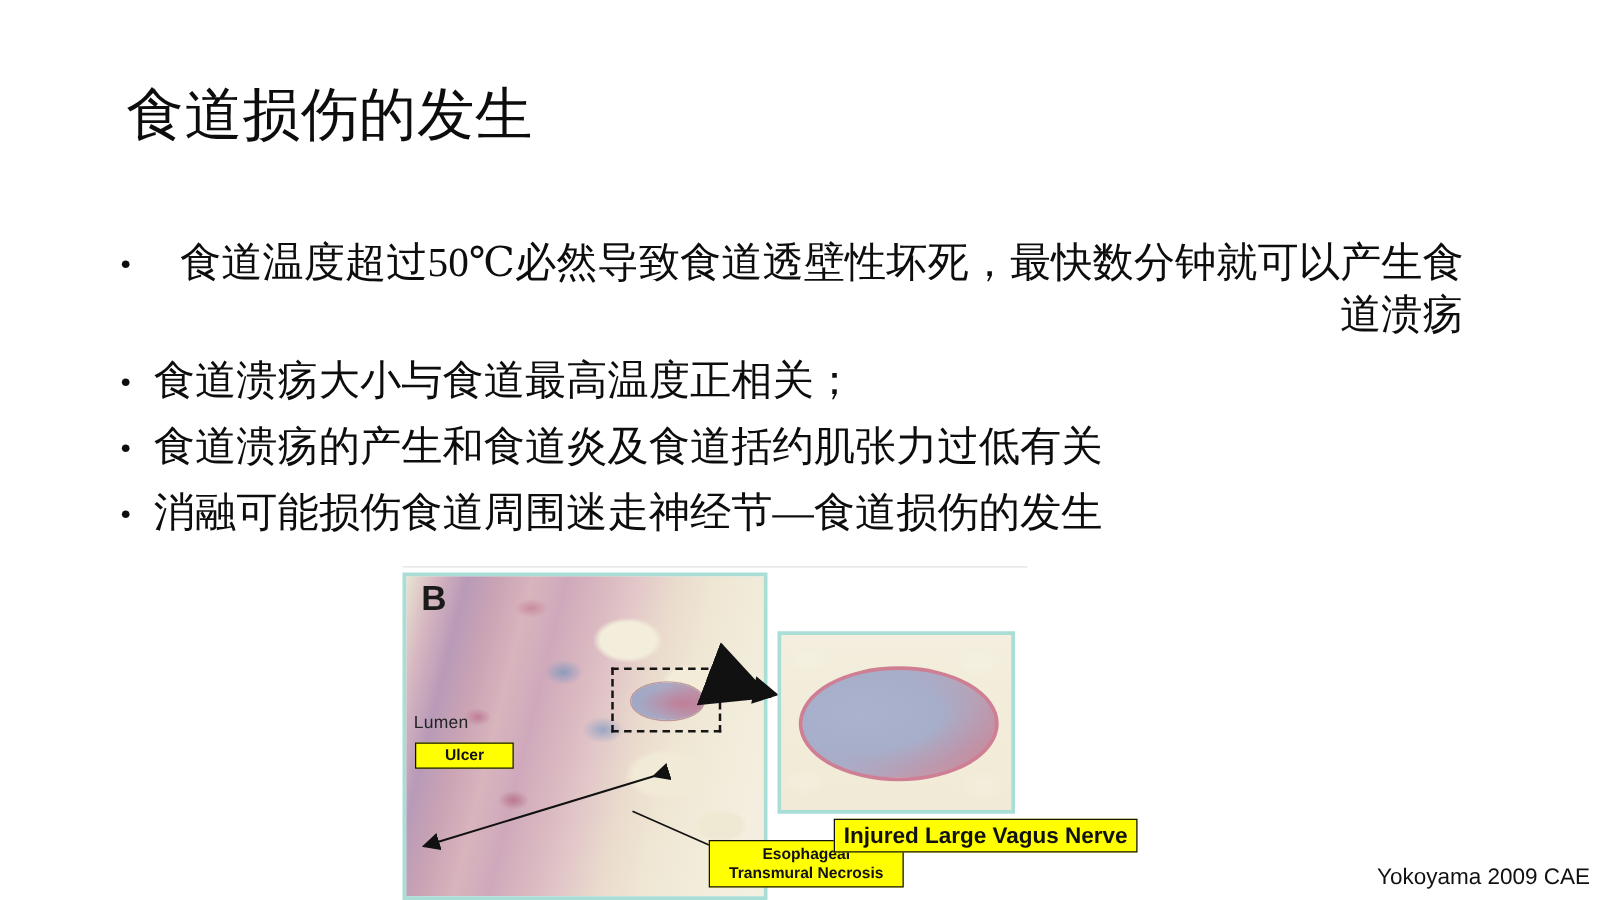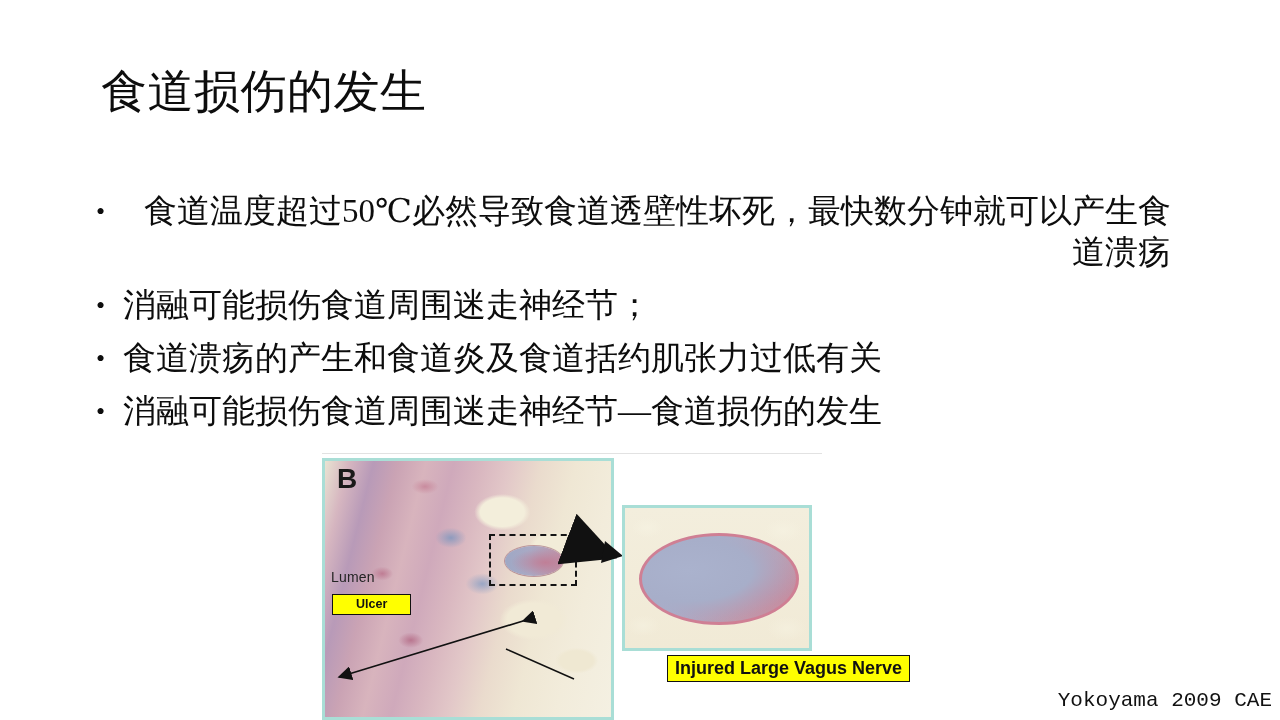--- a/index.html
+++ b/index.html
@@ -219,41 +219,41 @@
   .arrow-svg { position: absolute; overflow: visible; }
   #arrow-zoom { left: 243px; top: 78px; }
   #arrow-necrosis-long { left: 8px; top: 158px; }
   #arrow-necrosis-short { left: 175px; top: 186px; }
 
   
   #citation {
     position: absolute;
     right: 8px;
     bottom: 8px;
-    font-family: Liberation Mono, monospace;
-    font-size: 21px;
+    font-family: Liberation Sans, sans-serif;
+    font-size: 18px;
     color: #111111;
     white-space: nowrap;
   }
 </style>
 </head>
 <body>
 
 <div id="slide-title">食道损伤的发生</div>
 
 <div id="bullet-list">
 
   <div class="bullet-row">
     <span class="bullet-dot">•</span>
     <span class="bullet-text wrap2">食道温度超过50℃必然导致食道透壁性坏死，最快数分钟就可以产生食道溃疡</span>
   </div>
 
   <div class="bullet-row">
     <span class="bullet-dot">•</span>
-    <span class="bullet-text">消融可能损伤食道周围迷走神经节；</span>
+    <span class="bullet-text">食道溃疡大小与食道最高温度正相关；</span>
   </div>
 
   <div class="bullet-row">
     <span class="bullet-dot">•</span>
     <span class="bullet-text">食道溃疡的产生和食道炎及食道括约肌张力过低有关</span>
   </div>
 
   <div class="bullet-row">
     <span class="bullet-dot">•</span>
     <span class="bullet-text">消融可能损伤食道周围迷走神经节—食道损伤的发生</span>
@@ -304,18 +304,19 @@
       </marker>
     </defs>
     <line x1="2" y1="8" x2="44" y2="24" stroke="#111111" stroke-width="9" marker-end="url(#ahZ)"></line>
     <path d="M40,10 L58,25 L36,32 z" fill="#111111"></path>
   </svg>
 
   <div id="panel-right">
     <div id="nerve-body"></div>
   </div>
 
+  <div class="yellow-tag" id="tag-necrosis">Esophageal Transmural Necrosis</div>
 
   <div class="yellow-tag" id="tag-vagus">Injured Large Vagus Nerve</div>
 
 </div>
 
 <div id="citation">Yokoyama 2009 CAE</div>
 
 </body></html>

